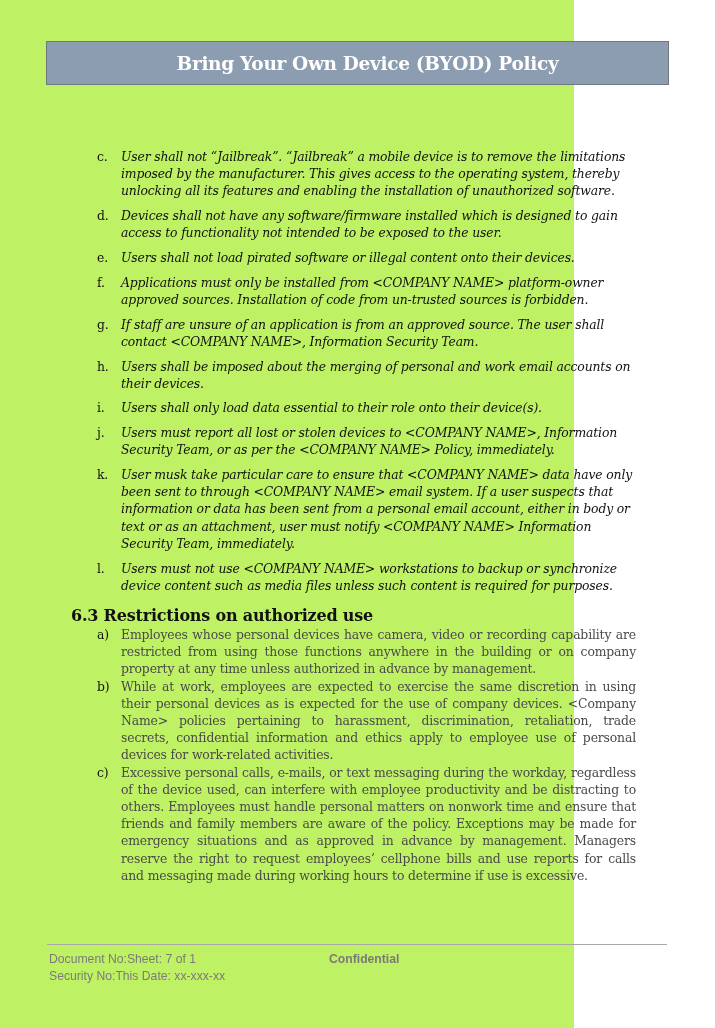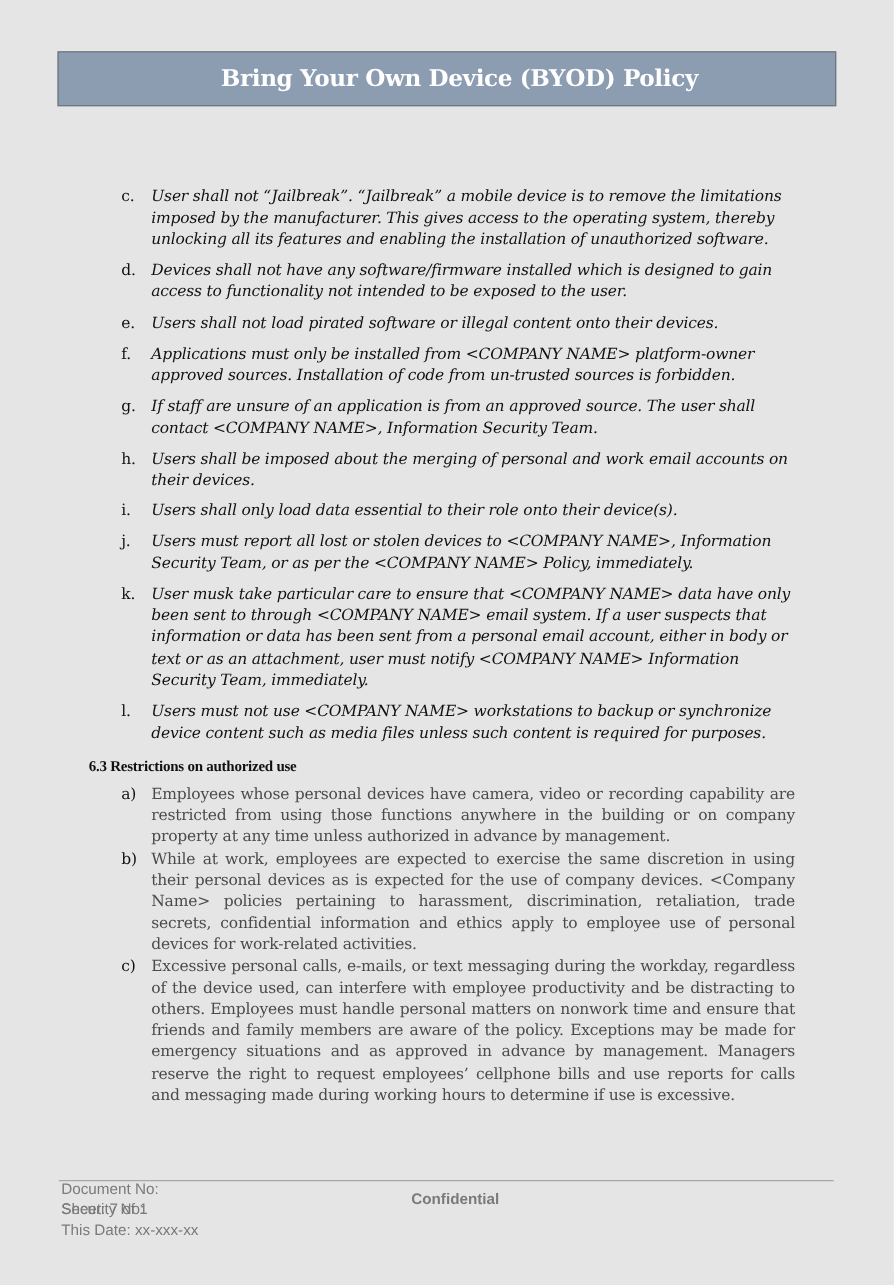--- a/index.html
+++ b/index.html
@@ -1,48 +1,48 @@
 <!DOCTYPE html>
 <html><head>
   <meta charset="utf-8">
   <style>
     html, body { margin: 0; padding: 0; background: #ffffff; }
     body { width: 715px; height: 1028px; position: relative; overflow: hidden;
            font-family: "DejaVu Serif", "Liberation Serif", serif; }
-    .page { position: absolute; left: 0; top: 0; width: 715px; height: 1028px; background: #e5e5e5; }
+    .page { position: absolute; left: 0; top: 0; width: 574px; height: 1028px; background: #bef264; }
 
     .title-band {
       position: absolute; left: 46px; top: 41px; width: 623px; height: 44px;
       background: #8c9cb1; border: 1px solid #6f7780; box-sizing: border-box;
       display: flex; align-items: center; justify-content: center;
     }
     .title-band .title {
       color: #ffffff; font-weight: bold; font-size: 18.5px;
       font-family: "DejaVu Serif", "Liberation Serif", serif;
       letter-spacing: -0.3px; padding-left: 20px;
     }
 
     .list1 { position: absolute; left: 97px; top: 148px; width: 545px; margin: 0; padding: 0; list-style: none; }
     .list1 li { display: flex; font-size: 12.4px; line-height: 17.2px; color: #111; margin-bottom: 7.5px; letter-spacing: -0.15px; }
     .list1 .marker { width: 24px; flex: 0 0 24px; }
     .list1 .text { flex: 1; font-style: italic; }
 
     .section-heading {
-      position: absolute; left: 71px; top: 606px; font-size: 12px; font-weight: bold; color: #111; letter-spacing: -0.2px; font-family: Liberation Serif, serif;
+      position: absolute; left: 71px; top: 606px; font-size: 16px; font-weight: bold; color: #111; letter-spacing: -0.2px;
     }
 
     .list2 { position: absolute; left: 97px; top: 626px; width: 539px; margin: 0; padding: 0; list-style: none; }
     .list2 li { display: flex; font-size: 12.4px; line-height: 17.2px; color: #4a4a4a; margin-bottom: 0; letter-spacing: -0.15px; }
     .list2 .marker { width: 24px; flex: 0 0 24px; color: #111; }
     .list2 .text { flex: 1; text-align: justify; }
     .list2 li.b { height: 86px; overflow: hidden; }
 
     .footer-rule { position: absolute; left: 47px; top: 944px; width: 620px; height: 1px; background: #a8a8a8; }
     .footer { position: absolute; left: 49px; top: 951px; width: 601px; font-family: "Liberation Sans", sans-serif; font-size: 12.2px; color: #7a7a7a; line-height: 16.5px; }
-    .footer .row { display: flex; justify-content: center; position: relative; height: 16.5px; flex-direction: column; }
+    .footer .row { display: flex; justify-content: flex-start; position: relative; height: 16.5px; }
     .footer .center { position: absolute; left: 280px; font-weight: bold; }
   </style>
 </head>
 <body>
 
 <div class="page">
 
   <div class="title-band">
     <span class="title">Bring Your Own Device (BYOD) Policy</span>
   </div>

